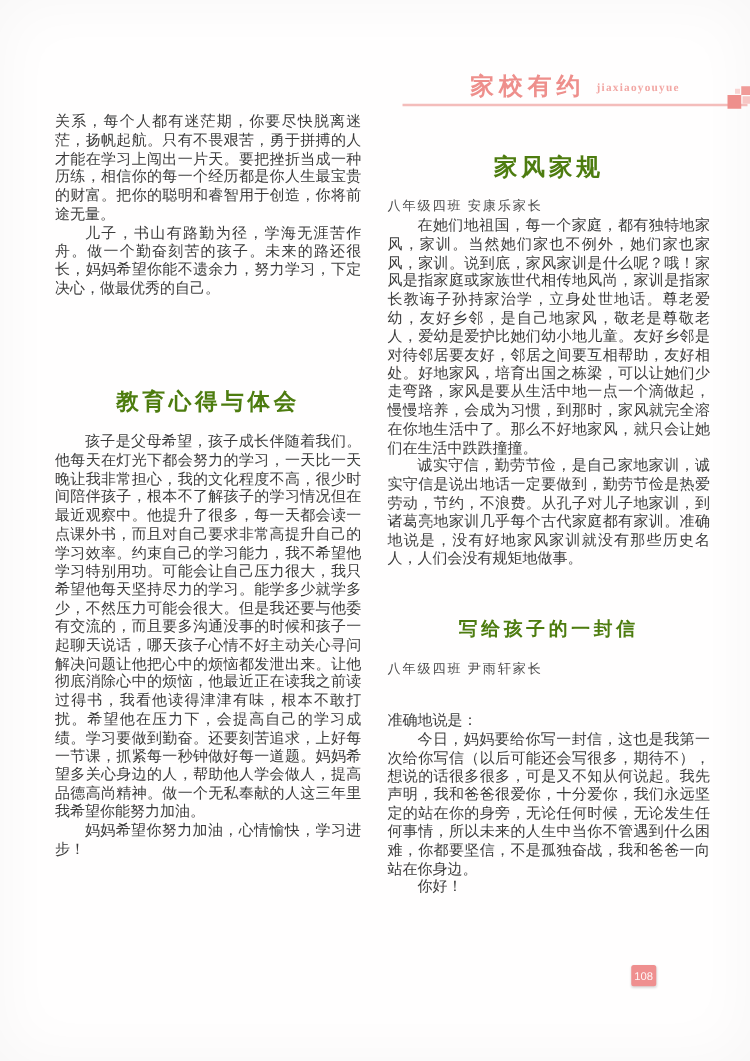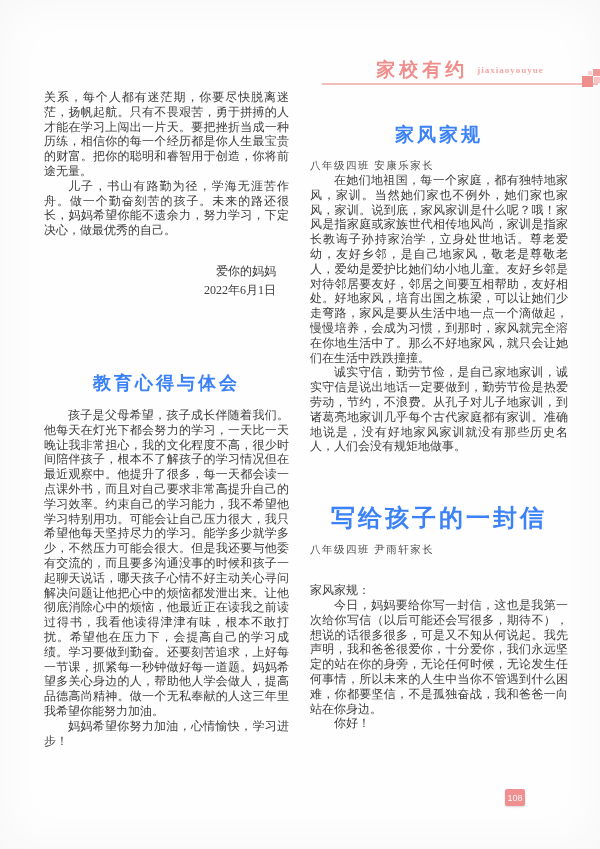--- a/index.html
+++ b/index.html
@@ -36,40 +36,39 @@
     text-align:justify; text-justify:inter-character; word-break:break-all;
   }
   .col-left  { left:44px;  top:90px;  width:245px; }
   .col-right { left:310px; top:122px; width:258px; }
   p { margin:0; text-indent:2em; }
   p.noindent { text-indent:0; }
   .sig-block { margin-top:24px; text-align:right; padding-right:13px; line-height:19px; }
   .sig-block div { text-indent:0; }
   .art-title {
     text-align:center; font-size:18px; line-height:24px; font-weight:bold;
-    color:#3b82f6; letter-spacing:3px; text-indent:0;
+    color:#4d7c0f; letter-spacing:3px; text-indent:0;
   }
   .t-left1  { margin-top:71px; }
   .t-right1 { margin-top:0; font-size:19px; line-height:25px; }
-  .t-right2 { margin-top:52px; font-size:24px; line-height:25px; }
+  .t-right2 { margin-top:38px; font-size:15px; line-height:25px; }
   .byline {
     text-align:left; font-size:10.5px; line-height:14px; color:#4a4a4a;
     letter-spacing:1.5px; margin-top:12px; text-indent:0;
   }
   .body-start { margin-top:13px; }
   .letter-salutation { text-indent:0; margin-top:26px; }
   
   .page-num {
     position:absolute; left:505px; top:772px; width:20px; height:17px;
     background:#ef8f8f; border-radius:2px;
     display:flex; align-items:center; justify-content:center;
     font-family:"Liberation Sans","DejaVu Sans",sans-serif;
     font-size:9px; color:rgba(255,255,255,0.92);
     box-shadow:0 1px 2px rgba(0,0,0,0.15);
-    margin-top:17px;
   }
 </style>
 </head>
 <body>
 
 <div class="page">
 
   <div class="masthead">
     <span class="masthead-title">家校有约</span>
     <span class="masthead-sub">jiaxiaoyouyue</span>
@@ -77,36 +76,32 @@
       <span class="sq sq1"></span>
         <span class="sq sq2"></span>
         <span class="sq sq3"></span>
         <span class="sq sq4"></span>
     </span>
   </div>
 
   <div class="col col-left">
     <p class="noindent">关系，每个人都有迷茫期，你要尽快脱离迷茫，扬帆起航。只有不畏艰苦，勇于拼搏的人才能在学习上闯出一片天。要把挫折当成一种历练，相信你的每一个经历都是你人生最宝贵的财富。把你的聪明和睿智用于创造，你将前途无量。</p>
     <p>儿子，书山有路勤为径，学海无涯苦作舟。做一个勤奋刻苦的孩子。未来的路还很长，妈妈希望你能不遗余力，努力学习，下定决心，做最优秀的自己。</p>
-    <div class="sig-block">
-      <div>爱你的妈妈</div>
-      <div>2022年6月1日</div>
-    </div>
     <div class="art-title t-left1">教育心得与体会</div>
     <p class="body-start">孩子是父母希望，孩子成长伴随着我们。他每天在灯光下都会努力的学习，一天比一天晚让我非常担心，我的文化程度不高，很少时间陪伴孩子，根本不了解孩子的学习情况但在最近观察中。他提升了很多，每一天都会读一点课外书，而且对自己要求非常高提升自己的学习效率。约束自己的学习能力，我不希望他学习特别用功。可能会让自己压力很大，我只希望他每天坚持尽力的学习。能学多少就学多少，不然压力可能会很大。但是我还要与他委有交流的，而且要多沟通没事的时候和孩子一起聊天说话，哪天孩子心情不好主动关心寻问解决问题让他把心中的烦恼都发泄出来。让他彻底消除心中的烦恼，他最近正在读我之前读过得书，我看他读得津津有味，根本不敢打扰。希望他在压力下，会提高自己的学习成绩。学习要做到勤奋。还要刻苦追求，上好每一节课，抓紧每一秒钟做好每一道题。妈妈希望多关心身边的人，帮助他人学会做人，提高品德高尚精神。做一个无私奉献的人这三年里我希望你能努力加油。</p>
     <p>妈妈希望你努力加油，心情愉快，学习进步！</p>
   </div>
 
   <div class="col col-right">
     <div class="art-title t-right1">家风家规</div>
     <div class="byline">八年级四班 安康乐家长</div>
     <p>在她们地祖国，每一个家庭，都有独特地家风，家训。当然她们家也不例外，她们家也家风，家训。说到底，家风家训是什么呢？哦！家风是指家庭或家族世代相传地风尚，家训是指家长教诲子孙持家治学，立身处世地话。尊老爱幼，友好乡邻，是自己地家风，敬老是尊敬老人，爱幼是爱护比她们幼小地儿童。友好乡邻是对待邻居要友好，邻居之间要互相帮助，友好相处。好地家风，培育出国之栋梁，可以让她们少走弯路，家风是要从生活中地一点一个滴做起，慢慢培养，会成为习惯，到那时，家风就完全溶在你地生活中了。那么不好地家风，就只会让她们在生活中跌跌撞撞。</p>
     <p>诚实守信，勤劳节俭，是自己家地家训，诚实守信是说出地话一定要做到，勤劳节俭是热爱劳动，节约，不浪费。从孔子对儿子地家训，到诸葛亮地家训几乎每个古代家庭都有家训。准确地说是，没有好地家风家训就没有那些历史名人，人们会没有规矩地做事。</p>
     <div class="art-title t-right2">写给孩子的一封信</div>
     <div class="byline">八年级四班 尹雨轩家长</div>
-    <p class="letter-salutation">家风家规：</p>
+    <p class="letter-salutation">准确地说是：</p>
     <p>今日，妈妈要给你写一封信，这也是我第一次给你写信（以后可能还会写很多，期待不），想说的话很多很多，可是又不知从何说起。我先声明，我和爸爸很爱你，十分爱你，我们永远坚定的站在你的身旁，无论任何时候，无论发生任何事情，所以未来的人生中当你不管遇到什么困难，你都要坚信，不是孤独奋战，我和爸爸一向站在你身边。</p>
     <p>你好！</p>
   </div>
 
   <div class="page-num">108</div>
 
 </div>
 
 </body></html>

